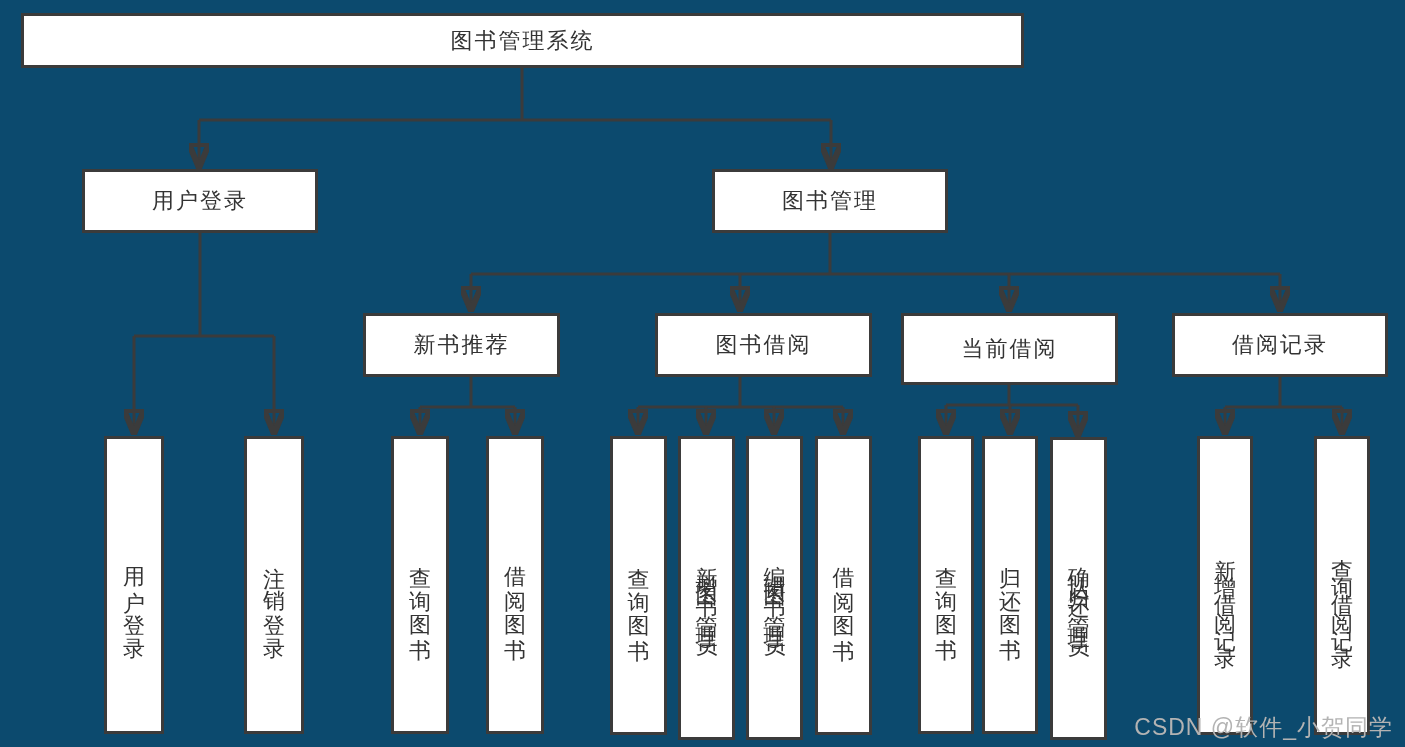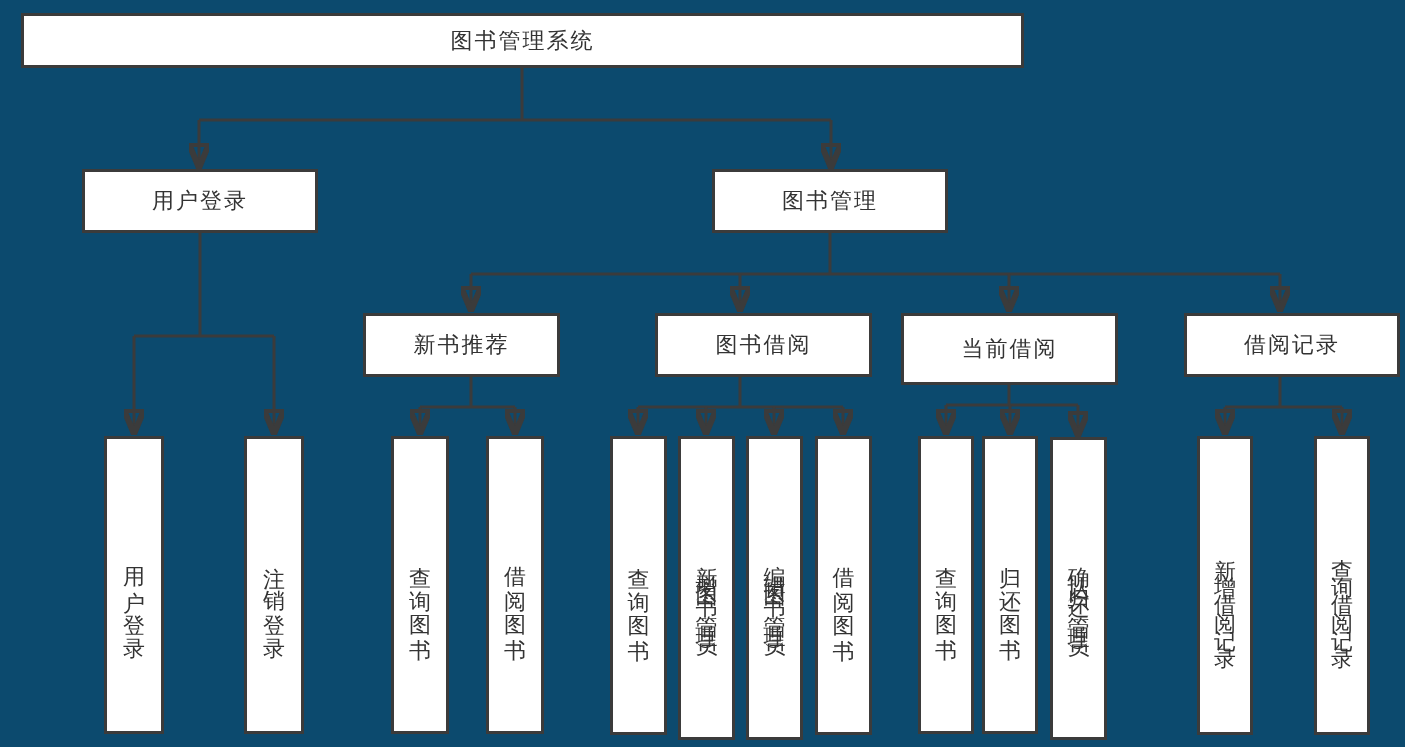--- a/index.html
+++ b/index.html
@@ -110,21 +110,21 @@
 
   <div class="box" style="left:363px; top:313px; width:197px; height:64px;">
     <span class="label">新书推荐</span>
   </div>
   <div class="box" style="left:631px; top:313px; width:217px; height:64px;margin-left:24px;">
     <span class="label">图书借阅</span>
   </div>
   <div class="box" style="left:901px; top:313px; width:217px; height:72px;">
     <span class="label">当前借阅</span>
   </div>
-  <div class="box" style="left:1172px; top:313px; width:216px; height:64px;margin-left:12px;">
+  <div class="box" style="left:1172px; top:313px; width:216px; height:64px;">
     <span class="label">借阅记录</span>
   </div>
 
   <div class="box leaf" style="left:104px; top:436px; width:60px; height:298px;">
     <span class="label" style="letter-spacing: 24px; padding-top: 24px;">用户登录</span>
   </div>
   <div class="box leaf" style="left:244px; top:436px; width:60px; height:298px;">
     <span class="label" style="letter-spacing: 24px; padding-top: 24px;">注销登录</span>
   </div>
 
@@ -158,14 +158,15 @@
     <span class="label" style="letter-spacing: 10px; padding-top: 10px;">确认归还（管理员）</span>
   </div>
 
   <div class="box leaf" style="left:1197px; top:436px; width:56px; height:299px;">
     <span class="label" style="letter-spacing: 18px; padding-top: 18px;">新增借阅记录</span>
   </div>
   <div class="box leaf" style="left:1314px; top:436px; width:56px; height:299px;">
     <span class="label" style="letter-spacing: 18px; padding-top: 18px;">查询借阅记录</span>
   </div>
 
+  <div id="watermark">CSDN @软件_小贺同学</div>
 
 </div>
 
 </body></html>

